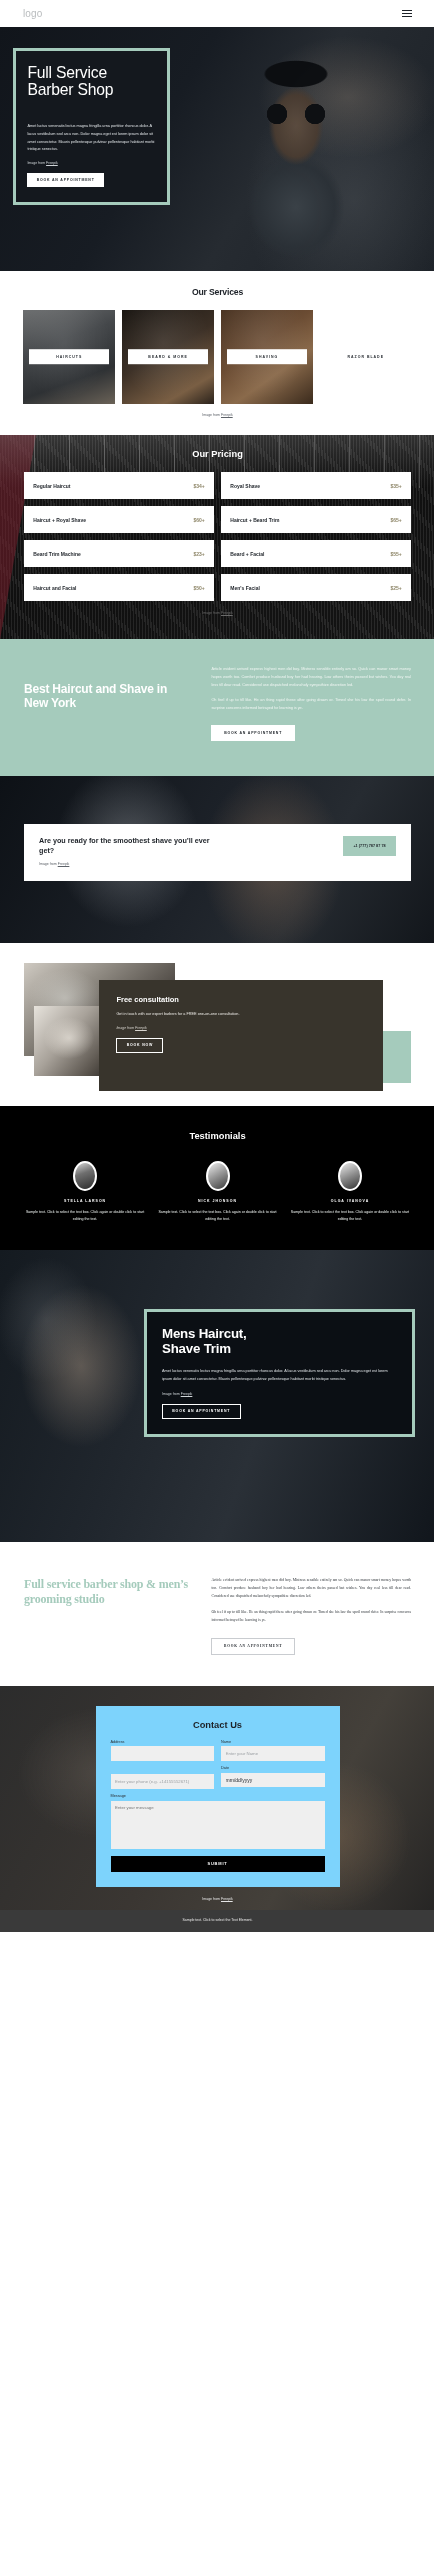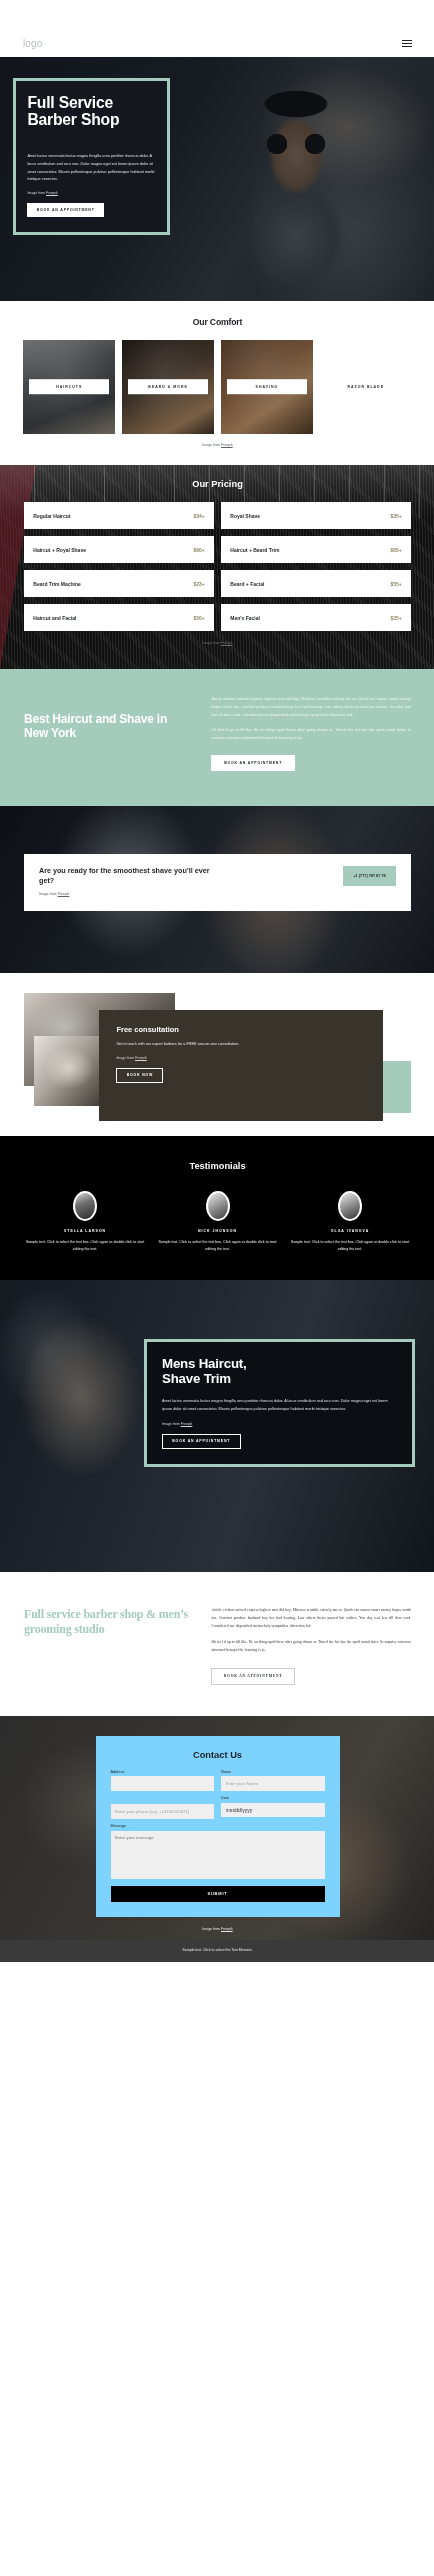--- a/index.html
+++ b/index.html
@@ -11,21 +11,20 @@
     overflow-x: hidden;
     color: #1d2228;
   }
   .page { width: 435px; position: relative; }
 
   
   .site-header {
     height: 27px; background: #ffffff;
     display: flex; align-items: center; justify-content: space-between;
     padding: 0 23px;
-    margin-top: 30px;
   }
   .logo { font-size: 10px; color: #b9bcbe; letter-spacing: 0.1px; font-weight: 400; }
   .burger { width: 10.4px; display: flex; flex-direction: column; gap: 1.7px; cursor: pointer; }
   .burger span { display: block; height: 1.2px; background: #1d2228; width: 100%; }
 
   
   .hero {
     position: relative; height: 244px; overflow: hidden;
     background: #14181e;
   }
@@ -45,21 +44,21 @@
       radial-gradient(ellipse 39px 56px at 87px 93px, #5d4d40 0%, #4a3c31 55%, transparent 70%),
       radial-gradient(ellipse 64px 70px at 87px 174px, #3b4248 0%, #2b3137 60%, transparent 75%);
     opacity:.95;
   }
   .hero-frame {
     position: absolute; left: 12.8px; top: 21px; width: 157px;
     border: 3.5px solid #a5cbbc; background: #14181e;
   }
   .hero-inner { padding: 12.8px 11.6px 15px 11.6px; }
   .hero-title {
-    color: #fff; font-size: 15.7px; line-height: 1.12; font-weight: 700;
+    color: #fff; font-size: 15.7px; line-height: 1.12; font-weight: 400;
     letter-spacing: -0.2px; margin-bottom: 24px;
   }
   .hero-copy {
     color: #dfe3e6; font-size: 3.8px; line-height: 2.05; margin-bottom: 7px;
   }
   .credit { font-size: 3.5px; color: #cfd4d8; margin-bottom: 8px; }
   .credit u { text-decoration: underline; }
   .credit-dark { color: #5d6269; }
   .btn-light {
     display: inline-block; background: #fff; color: #1d2228;
@@ -288,21 +287,21 @@
         <div class="hero-copy">Amet luctus venenatis lectus magna fringilla urna porttitor rhoncus dolor. A lacus vestibulum sed arcu non. Dolor magna eget est lorem ipsum dolor sit amet consectetur. Mauris pellentesque pulvinar pellentesque habitant morbi tristique senectus.</div>
         <div class="credit">
           <span>Image from </span><u>Freepik</u>
         </div>
         <div class="btn-light">BOOK AN APPOINTMENT</div>
       </div>
     </div>
   </div>
 
   <div class="services">
-    <div class="section-title">Our Comfort</div>
+    <div class="section-title">Our Services</div>
     <div class="services-grid">
       <div class="service-card sv1">
         <div class="service-label">HAIRCUTS</div>
       </div>
       <div class="service-card sv2">
         <div class="service-label">BEARD &amp; MORE</div>
       </div>
       <div class="service-card sv3">
         <div class="service-label">SHAVING</div>
       </div>

